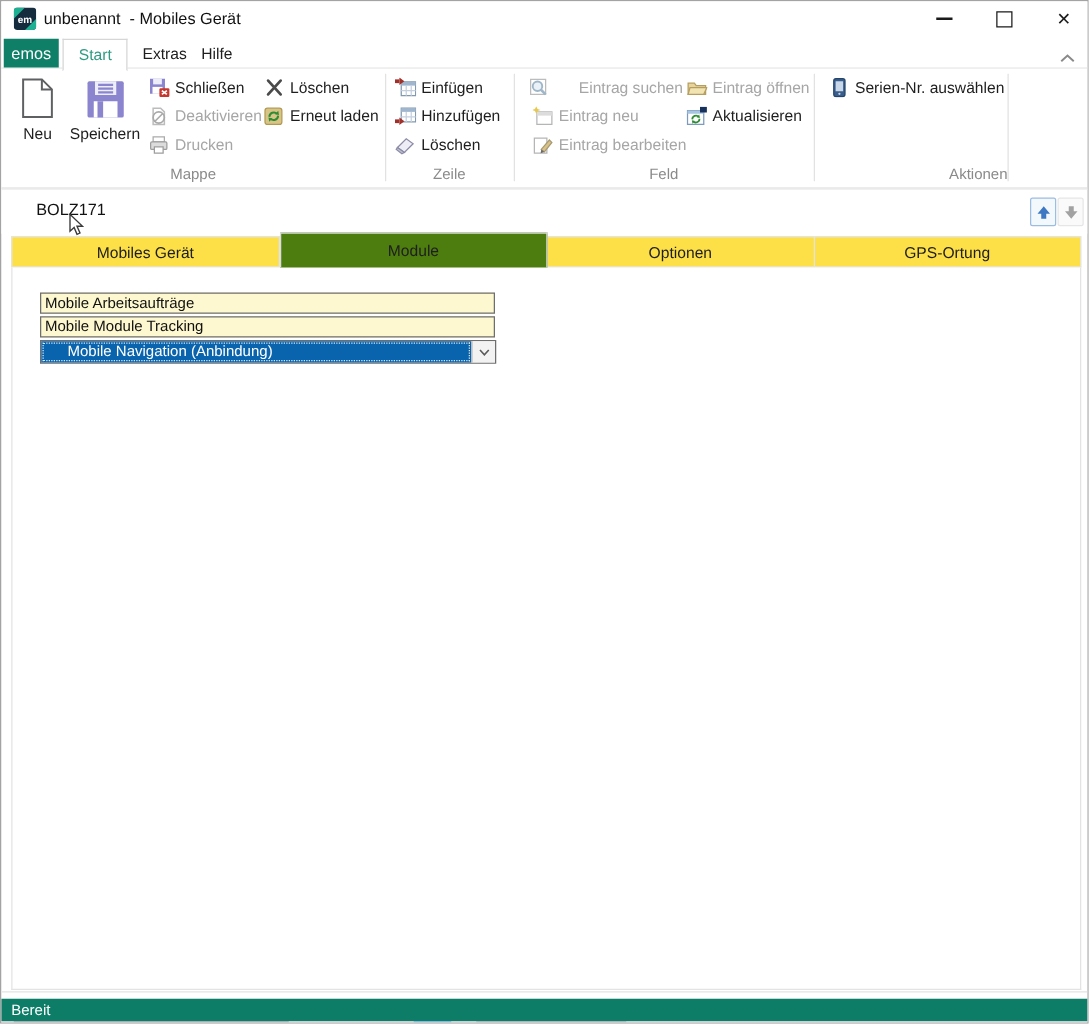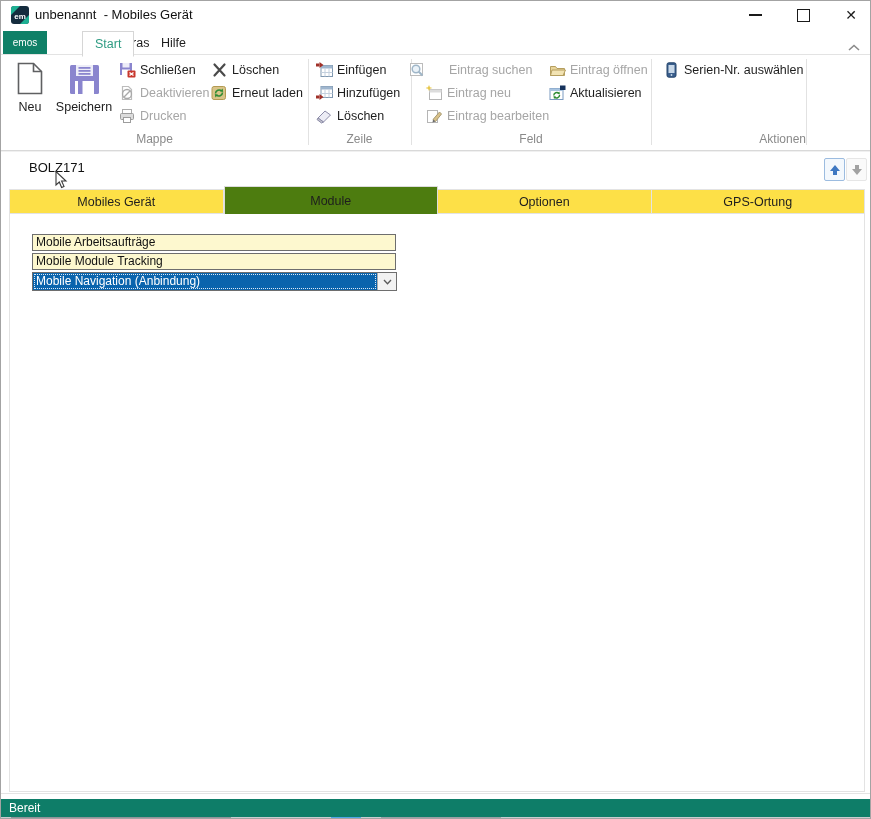--- a/index.html
+++ b/index.html
@@ -11,21 +11,21 @@
   .appicon{position:absolute;left:10px;top:5px;width:18px;height:18px;}
   .titletext{position:absolute;left:34px;top:6px;font-size:13px;color:#111;white-space:pre;}
   .wbtns{position:absolute;right:8px;top:3px;display:flex;gap:26px;}
   .wbtn{width:22px;height:22px;display:flex;align-items:center;justify-content:center;font-size:14px;color:#1a1a1a;cursor:default;}
   .minbar{display:block;width:13px;height:2px;background:#1a1a1a;}
   .maxbox{display:block;width:11px;height:11px;border:1.4px solid #1a1a1a;}
 
   
   .menubar{position:absolute;top:28px;left:0;right:0;height:25px;border-bottom:1px solid #e3e3e3;background:#fff;}
   .appbtn{position:absolute;left:2px;top:2px;width:44px;height:23px;background:#0F8067;color:#fff;
-          font-size:10px;display:flex;align-items:center;justify-content:center;}
+          font-size:13px;display:flex;align-items:center;justify-content:center;}
   .mtab{position:absolute;top:2px;height:23px;display:flex;align-items:center;justify-content:center;
         font-size:12.5px;color:#1e1e1e;padding:0 12px;}
   .mtab.active{background:#fff;border:1px solid #d6d6d6;border-bottom:1px solid #fff;color:#2E9C83;height:24px;z-index:3;}
   .collapse{position:absolute;right:10px;top:9px;}
 
   
   .ribbon{position:absolute;top:54px;left:0;right:0;height:95px;background:#fff;border-bottom:1px solid #d9d9d9;}
   .vsep{position:absolute;top:4px;height:86px;width:1px;background:#e2e2e2;}
   .glabel{position:absolute;top:77px;font-size:12px;color:#8a8a8a;text-align:center;}
   .lbtn{position:absolute;top:2px;height:76px;display:flex;flex-direction:column;align-items:center;
@@ -51,21 +51,21 @@
   .tab:first-child{border-left:1px solid #e3e3e3;}
   .tab.active{margin-top:0;background:#4d7c0f;border:1px solid #dcdcdc;border-bottom:none;z-index:2;}
 
   
   .panel{position:absolute;top:213px;left:8px;width:856px;height:578px;box-sizing:border-box;
          background:#fff;border:1px solid #e3e3e3;border-top:none;}
   .field{position:absolute;left:22px;width:359px;height:15px;background:#FDF8CF;border:1px solid #6e6e6e;
          font-size:12px;line-height:15px;padding-left:3px;color:#111;box-sizing:content-box;}
   .combo{position:absolute;left:22px;top:58px;width:363px;height:17px;border:1px solid #6e6e6e;
          display:flex;box-sizing:content-box;cursor:default;}
-  .combo-text{flex:1;background:#0A64AD;color:#fff;font-size:12px;line-height:17px;padding-left:3px;
+  .combo-text{flex:1;background:#0A64AD;color:#fff;font-size:12px;line-height:17px;padding-left:21px;
               outline:1px dotted #dce9f5;outline-offset:-2px;white-space:nowrap;overflow:hidden;}
   .combo-btn{width:18px;background:#f2f2f2;border-left:1px solid #ababab;display:flex;align-items:center;justify-content:center;}
 
   
   .preline{position:absolute;top:792px;left:0;right:0;height:1px;background:#e4e4e4;}
   .statusbar{position:absolute;left:0;right:0;top:798px;height:18px;background:#0E7D68;color:#fff;
              font-size:12px;line-height:18px;padding-left:8px;box-sizing:border-box;}
   .taskbar{position:absolute;left:0;right:0;top:816px;height:1px;background:#c9cdd1;overflow:hidden;}
   .tseg{position:absolute;top:0;height:1px;}
 </style>
@@ -90,21 +90,21 @@
         </span>
       <span class="wbtn">
           <span class="maxbox"></span>
         </span>
       <span class="wbtn">✕</span>
     </div>
   </div>
 
   <div class="menubar">
     <div class="appbtn">emos</div>
-    <div class="mtab active" style="left:49px;margin-left:32px;">Start</div>
+    <div class="mtab active" style="left:49px;">Start</div>
     <div class="mtab" style="left:101px;">Extras</div>
     <div class="mtab" style="left:148px;">Hilfe</div>
     <span class="collapse">
       <svg width="12" height="8" viewBox="0 0 12 8">
           <path d="M1 6 L6 1.5 L11 6" fill="none" stroke="#8a8a8a" stroke-width="1.6"></path>
         </svg>
     </span>
   </div>
 
   <div class="ribbon">
@@ -223,21 +223,21 @@
     <div class="sbtn" style="left:315px;top:51px;">
       <span class="ic">
         <svg width="17" height="16" viewBox="0 0 17 16">
           <polygon points="2,10 9,3 14.5,7 7.5,14" fill="#EDEDF5" stroke="#8C8CA8"></polygon>
           <polygon points="2,10 7.5,14 5.5,15 1,11.5" fill="#C2C2CE" stroke="#8C8CA8"></polygon>
         </svg>
       </span>
       <span>Löschen</span>
     </div>
 
-    <div class="sbtn disabled" style="left:408px;top:5px;gap:23px;">
+    <div class="sbtn disabled" style="left:422px;top:5px;gap:23px;">
       <span class="ic">
         <svg width="17" height="16" viewBox="0 0 17 16">
           <rect x="1.5" y="1.5" width="12" height="12" fill="#ffffff" stroke="#bcbcbc"></rect>
           <circle cx="7" cy="7" r="3.8" fill="#EAF2F8" stroke="#9FB6C8" stroke-width="1.5"></circle>
           <line x1="9.8" y1="9.8" x2="13.5" y2="13.5" stroke="#9FB6C8" stroke-width="2"></line>
         </svg>
       </span>
       <span>Eintrag suchen</span>
     </div>
     <div class="sbtn disabled" style="left:425px;top:28px;">

